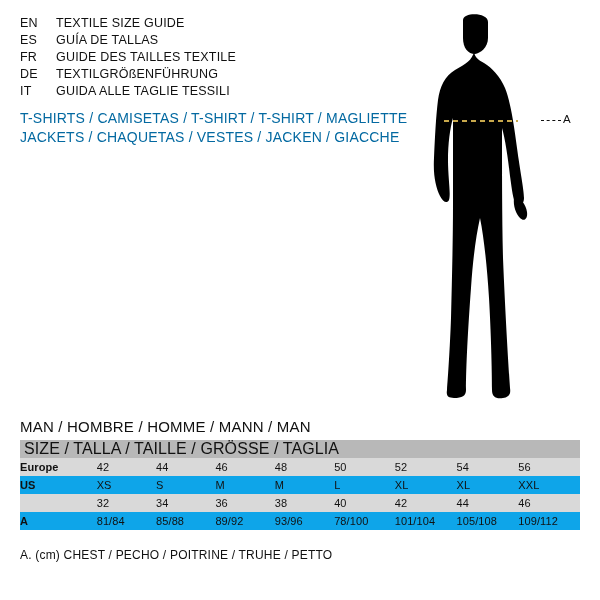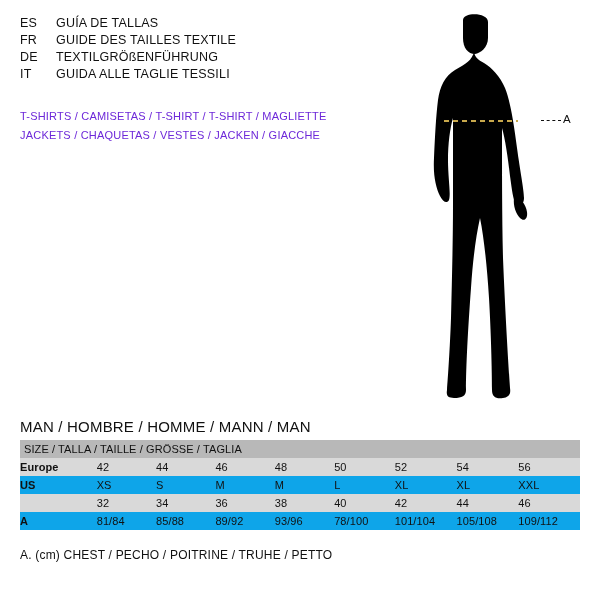--- a/index.html
+++ b/index.html
@@ -47,24 +47,24 @@
   }
 
   
   .cat-block {
     position: absolute;
     left: 20px;
     top: 110px;
     width: 420px;
   }
   .cat-line {
-    font-size: 11px;
+    font-size: 14px;
     letter-spacing: 0.2px;
     height: 19px;
-    color: #6d28d9;
+    color: #0369a1;
     white-space: nowrap;
   }
 
   
   .figure-wrap {
     position: absolute;
     left: 400px;
     top: 8px;
     width: 200px;
     height: 400px;
@@ -109,21 +109,21 @@
     padding: 0;
     height: 18px;
     vertical-align: middle;
     letter-spacing: 0.1px;
   }
   tr.head-row {
     background: #b8b8b8;
   }
   tr.head-row td {
     height: 18px;
-    font-size: 11px;
+    font-size: 16px;
     padding-left: 4px;
   }
   tr.band td {
     background: #d9d9d9;
   }
   tr.plain td {
     background: #0ea5e9;
   }
   td.label-col {
     width: 86px;
@@ -144,20 +144,24 @@
     letter-spacing: 0.2px;
     color: #111;
   }
 </style>
 </head>
 <body>
 
 <div class="page">
 
   <div class="lang-block">
+    <div class="lang-row">
+      <span class="lang-code">EN</span>
+      <span class="lang-text">TEXTILE SIZE GUIDE</span>
+    </div>
     <div class="lang-row">
       <span class="lang-code">ES</span>
       <span class="lang-text">GUÍA DE TALLAS</span>
     </div>
     <div class="lang-row">
       <span class="lang-code">FR</span>
       <span class="lang-text">GUIDE DES TAILLES TEXTILE</span>
     </div>
     <div class="lang-row">
       <span class="lang-code">DE</span>

